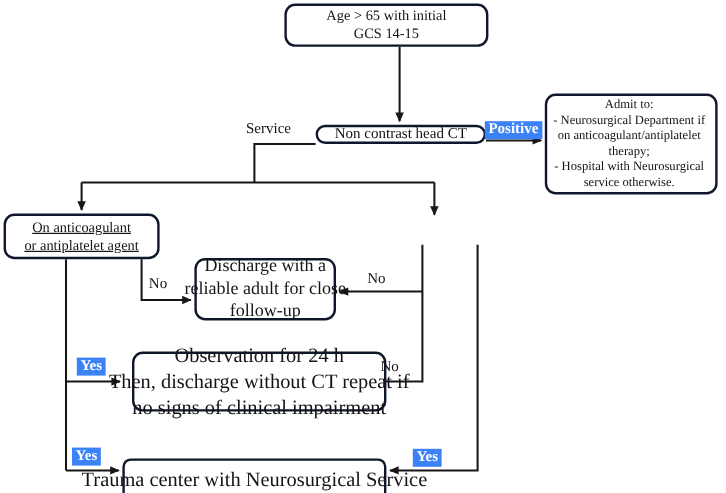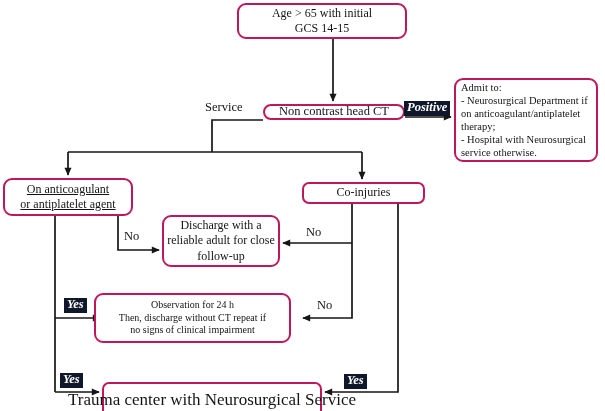--- a/index.html
+++ b/index.html
@@ -10,48 +10,47 @@
     background: #ffffff;
     font-family: "Liberation Serif", "DejaVu Serif", serif;
     color: #141414;
     overflow: hidden;
   }
   svg.wires { position: absolute; left: 0; top: 0; }
   .node {
     position: absolute;
     box-sizing: border-box;
     background: #ffffff;
-    border: 2px solid #be185d;
+    border: 2px solid #0f172a;
     border-radius: 9px;
     display: flex;
     align-items: center;
     justify-content: center;
     text-align: center;
     white-space: pre;
     line-height: 1.26;
     font-size: 12px;
     z-index: 2;
   }
   .node.align-left {
     justify-content: flex-start;
-    text-align: left;
+    text-align: center;
   }
   .lbl {
     position: absolute;
     font-size: 12.5px;
     line-height: 1.1;
     z-index: 3;
     white-space: nowrap;
   }
   .chip {
-    background: #0f172a;
+    background: #3b82f6;
     color: #ffffff;
     font-weight: bold;
     padding: 0px 3px 1px 3px;
-    font-style: italic;
   }
 </style>
 </head>
 <body>
 
 <div class="stage">
 
   <svg class="wires" width="605" height="411" viewBox="0 0 605 411">
     <defs>
       <marker id="ah" viewBox="0 0 10 10" refX="9" refY="5" markerWidth="9" markerHeight="8" markerUnits="userSpaceOnUse" orient="auto">
@@ -83,27 +82,26 @@
   <div class="node align-left" style="left:454px; top:78px; width:144px; height:84px; font-size:10.5px; line-height:1.24; padding:2px 5px;">Admit to:
 - Neurosurgical Department if
 on anticoagulant/antiplatelet
 therapy;
 - Hospital with Neurosurgical
 service otherwise.</div>
 
   <div class="node" style="left:3px; top:178px; width:130px; height:38px;text-decoration:underline;">On anticoagulant
 or antiplatelet agent</div>
 
-  <div class="node" style="left:302px; top:182px; width:123px; height:22px; border-radius:7px;">Co-injuries</div>
 
-  <div class="node" style="left:162px; top:215px; width:118px; height:52px; font-size:12px;">Discharge with a
+  <div class="node" style="left:162px; top:215px; width:118px; height:52px; font-size:15px;">Discharge with a
 reliable adult for close
 follow-up</div>
 
-  <div class="node" style="left:94px; top:293px; width:197px; height:50px; font-size:10px;">Observation for 24 h
+  <div class="node" style="left:110px; top:293px; width:212px; height:50px; font-size:17px;">Observation for 24 h
 Then, discharge without CT repeat if
 no signs of clinical impairment</div>
 
   <div class="node" style="left:102px; top:382px; width:220px; height:36px; font-size:17px; border-radius:7px;">Trauma center with Neurosurgical Service</div>
 
   <span class="lbl" style="left:205px; top:101px;">Service</span>
 
   <span class="lbl chip" style="left:404px; top:101px;">Positive</span>
 
   <span class="lbl" style="left:124px; top:230px;">No</span>

